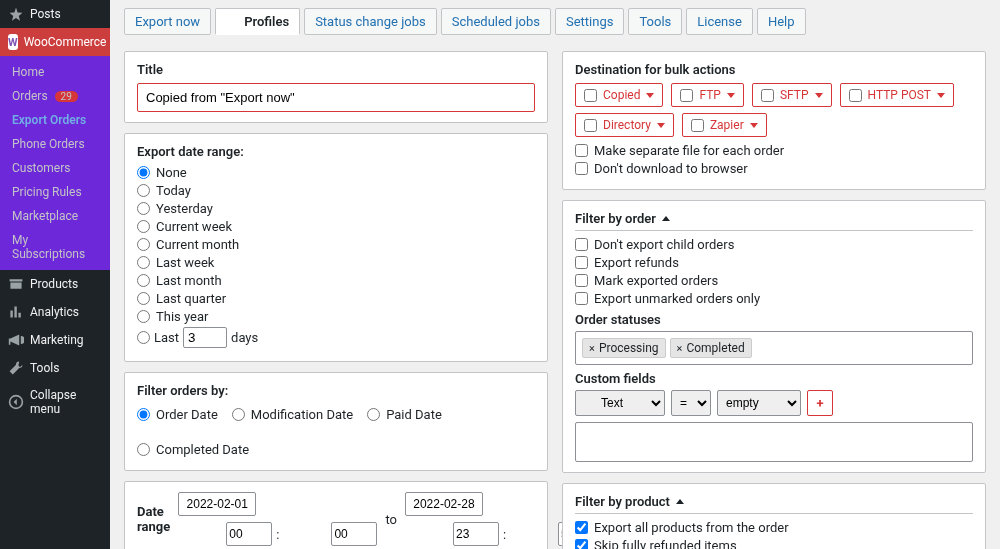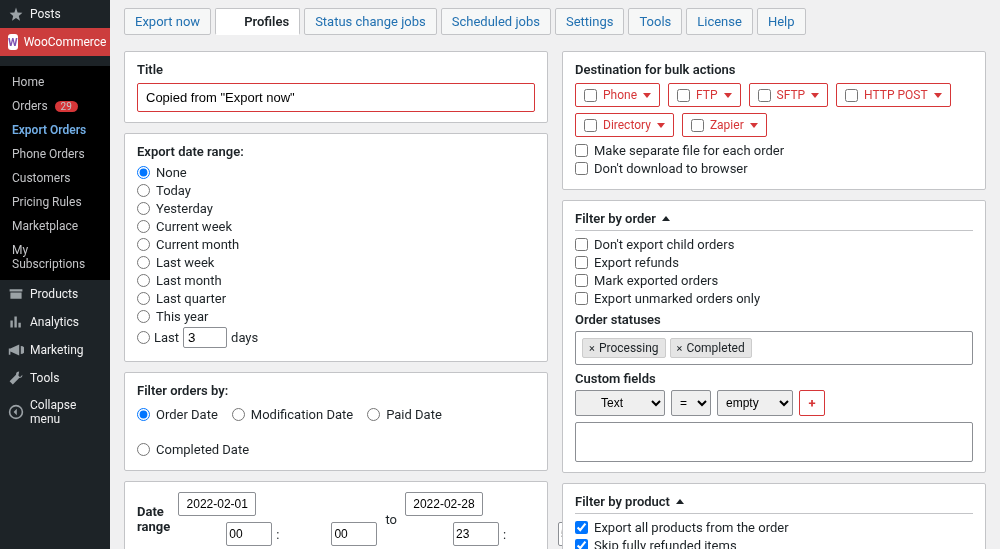--- a/index.html
+++ b/index.html
@@ -2,21 +2,21 @@
 <html><head>
 <meta charset="utf-8">
 <style>
 * { box-sizing: border-box; margin: 0; padding: 0; }
 body { font-family: -apple-system, BlinkMacSystemFont, "Segoe UI", Roboto, sans-serif; font-size: 13px; color: #1d2327; background: #f0f0f1; }
 .page { display: flex; width: 1000px; height: 549px; overflow: hidden; justify-content: flex-end; }
 .sidebar { width: 110px; background: #1d2327; color: #f0f0f1; flex-shrink: 0; font-size: 12px; }
 .sidebar .item { display: flex; align-items: center; padding: 6px 8px; cursor: pointer; color: #f0f0f1; gap: 6px; }
 .sidebar .item.sel { background: #cc3d3d; color: #fff; }
 .sidebar .item.sel .logo { width: 16px; height: 16px; background: #fff; border-radius: 3px; display: flex; align-items: center; justify-content: center; color: #7f54b3; font-weight: bold; font-size: 11px; }
-.sidebar .sub { background: #000000; padding: 4px 0; margin-top: 10px; }
+.sidebar .sub { background: #6d28d9; padding: 4px 0; }
 .sidebar .sub .subitem { padding: 5px 12px; cursor: pointer; color: #c3c4c7; font-size: 12px; }
 .sidebar .sub .subitem.active { color: #72aee6; font-weight: 600; }
 .sidebar .badge { background: #d63638; border-radius: 9px; padding: 0 6px; font-size: 10px; margin-left: 4px; }
 .sidebar svg { width: 16px; height: 16px; fill: rgba(240,246,252,.6); flex-shrink: 0; }
 .main { flex: 1; padding: 8px 14px; overflow: auto; }
 .tabs { display: flex; gap: 4px; margin-bottom: 16px; }
 .tab { background: #f6f7f7; border: 1px solid #c3c4c7; padding: 5px 10px; cursor: pointer; font-size: 13px; color: #2271b1; border-radius: 2px; }
 .tab.active { background: #fff; border-bottom-color: #fff; color: #1d2327; font-weight: 600; padding-left: 28px; }
 .cols { display: flex; gap: 14px; }
 .col { flex: 1; display: flex; flex-direction: column; gap: 10px; min-width: 0; }
@@ -221,21 +221,21 @@
         </div>
 
       </div>
 
       <div class="col">
         <div class="box">
           <h4>Destination for bulk actions</h4>
           <div class="dest-row">
             <div class="dest-btn">
                 <input type="checkbox" style="">
-                <span>Phone</span>
+                <span>Copied</span>
                 <span class="caret"></span>
               </div>
             <div class="dest-btn">
                 <input type="checkbox" style="">
                 <span>FTP</span>
                 <span class="caret"></span>
               </div>
             <div class="dest-btn">
                 <input type="checkbox" style="">
                 <span>SFTP</span>
@@ -298,21 +298,21 @@
               </span>
             <span class="tag">
                 <span class="x">×</span>
                 <span>Completed</span>
               </span>
           </div>
           <div class="sublabel">Custom fields</div>
           <div class="cf-row">
             <select style="width:90px;padding-left:21px;"><option>Text</option></select>
             <select style="width:40px;"><option>=</option></select>
-            <select style="width:76px;"><option>empty</option></select>
+            <select style="width:84px;"><option>empty</option></select>
             <div class="plusbtn">+</div>
           </div>
           <div class="tagbox" style="margin-top:6px;min-height:40px;"></div>
         </div>
 
         <div class="box">
           <div class="sectionhdr">
             <span>Filter by product</span>
             <span class="arrow"></span>
           </div>

